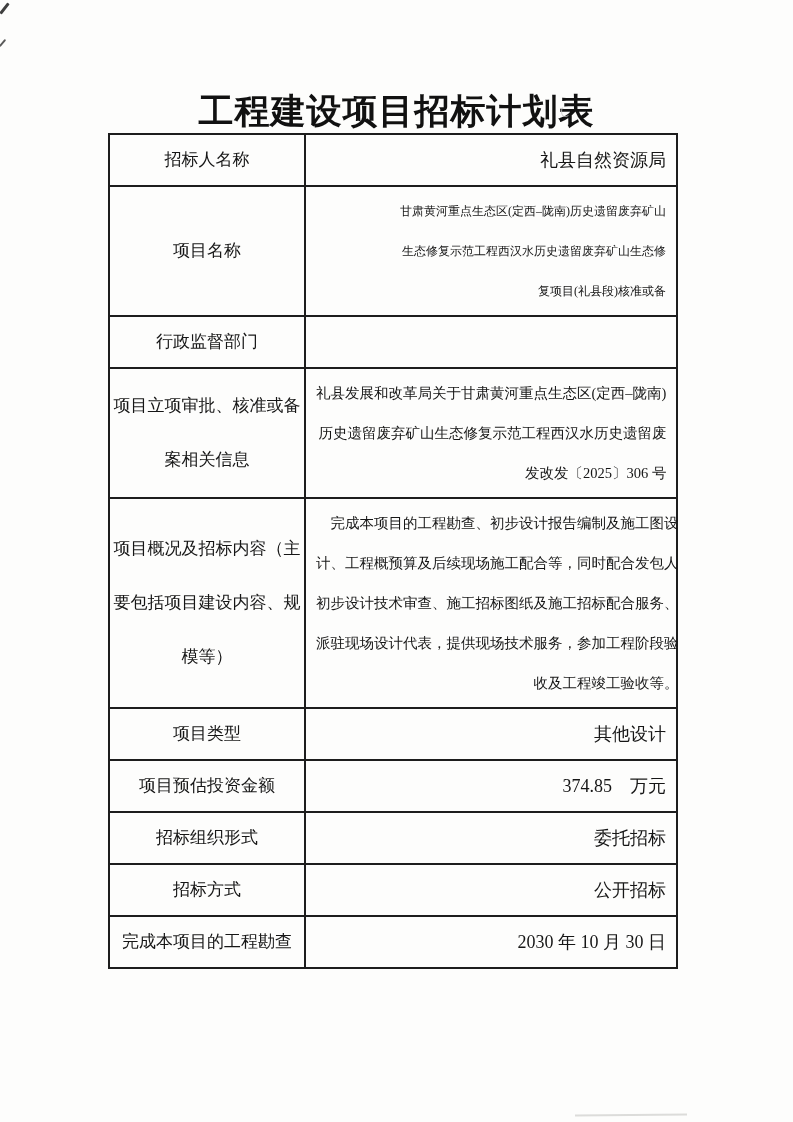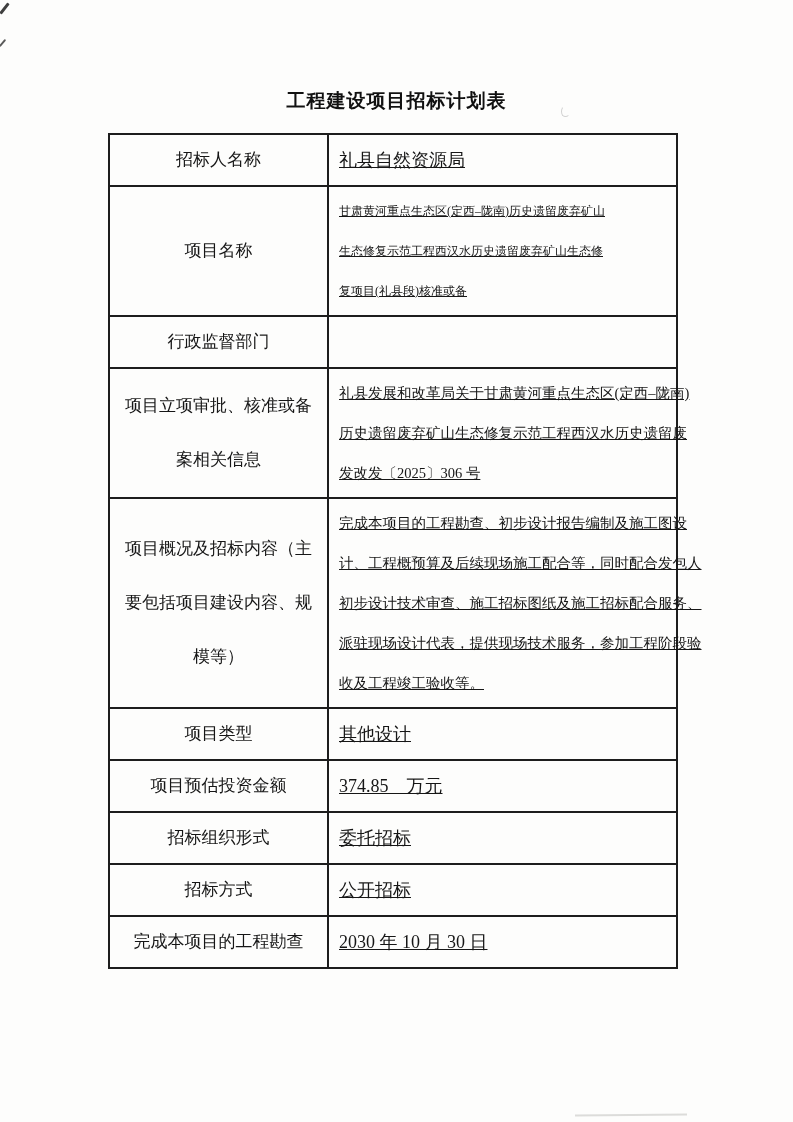--- a/index.html
+++ b/index.html
@@ -7,21 +7,21 @@
     position:relative;
     width:793px;height:1122px;
     background:#fdfdfc;
     overflow:hidden;
     font-family:"Liberation Serif","DejaVu Serif",serif;
     color:#161616;
   }
   .doc-title{
     position:absolute;top:88px;left:0;width:100%;
     margin:0;text-align:center;
-    font-size:19px;font-weight:bold;letter-spacing:1px;
+    font-size:35px;font-weight:bold;letter-spacing:1px;
     color:#111;
   }
   .title-smudge{
     position:absolute;top:106px;left:561px;
     width:7px;height:9px;
     border:1px solid #c3c3c3;border-right-color:transparent;border-top-color:transparent;
     border-radius:50%;opacity:.75;
   }
   .pen-mark{position:absolute;background:#3f3f3f;border-radius:1px;}
   .pen-mark.m1{left:-2px;top:7px;width:13px;height:3px;transform:rotate(-52deg);}
@@ -33,31 +33,31 @@
   .btable{
     position:absolute;top:133px;left:108px;width:570px;
     border:2px solid #1d1d1d;
     box-sizing:border-box;
     background:transparent;
   }
   .trow{display:flex;min-height:50px;border-bottom:2px solid #1d1d1d;}
   .trow:last-child{border-bottom:none;}
   .cell{box-sizing:border-box;display:flex;flex-direction:column;justify-content:center;}
   .cell-label{
-    width:219px;flex:none;
+    width:196px;flex:none;
     border-right:2px solid #1d1d1d;
     align-items:center;text-align:right;
     padding:4px 3px;
     font-size:17px;line-height:40px;
   }
   .cell-value{
     flex:1;
-    text-align:left;
+    text-align:right;
     padding:4px 10px;
-    font-size:18px;line-height:40px;text-decoration:underline;
+    font-size:18px;line-height:40px;
   }
   .tline{white-space:nowrap;}
   .cell-label .tline:not(:only-child){line-height:54px;}
   .cell-value.lines-3 .tline{font-size:12px;}
   .cell-value.lines-4 .tline,
   .cell-value.lines-5 .tline{font-size:14.5px;}
 </style>
 </head>
 <body>
 

